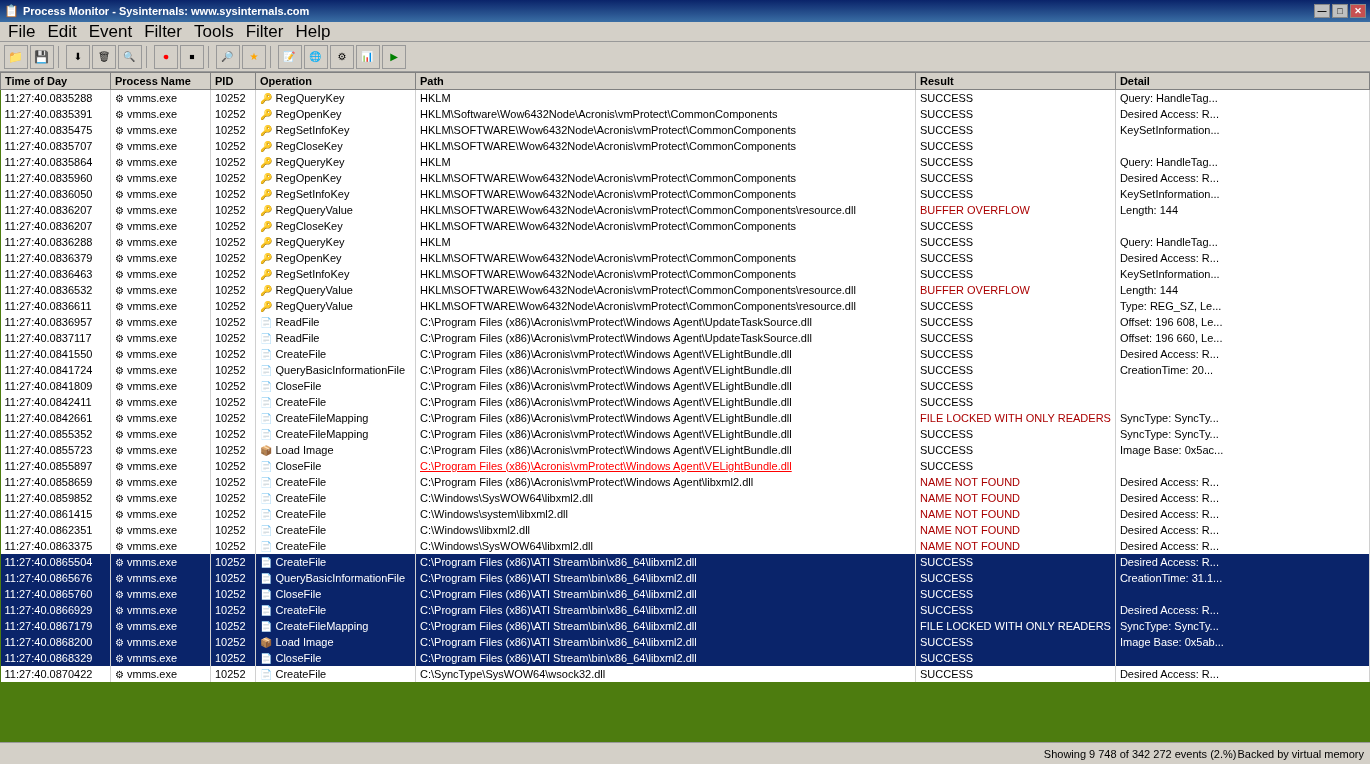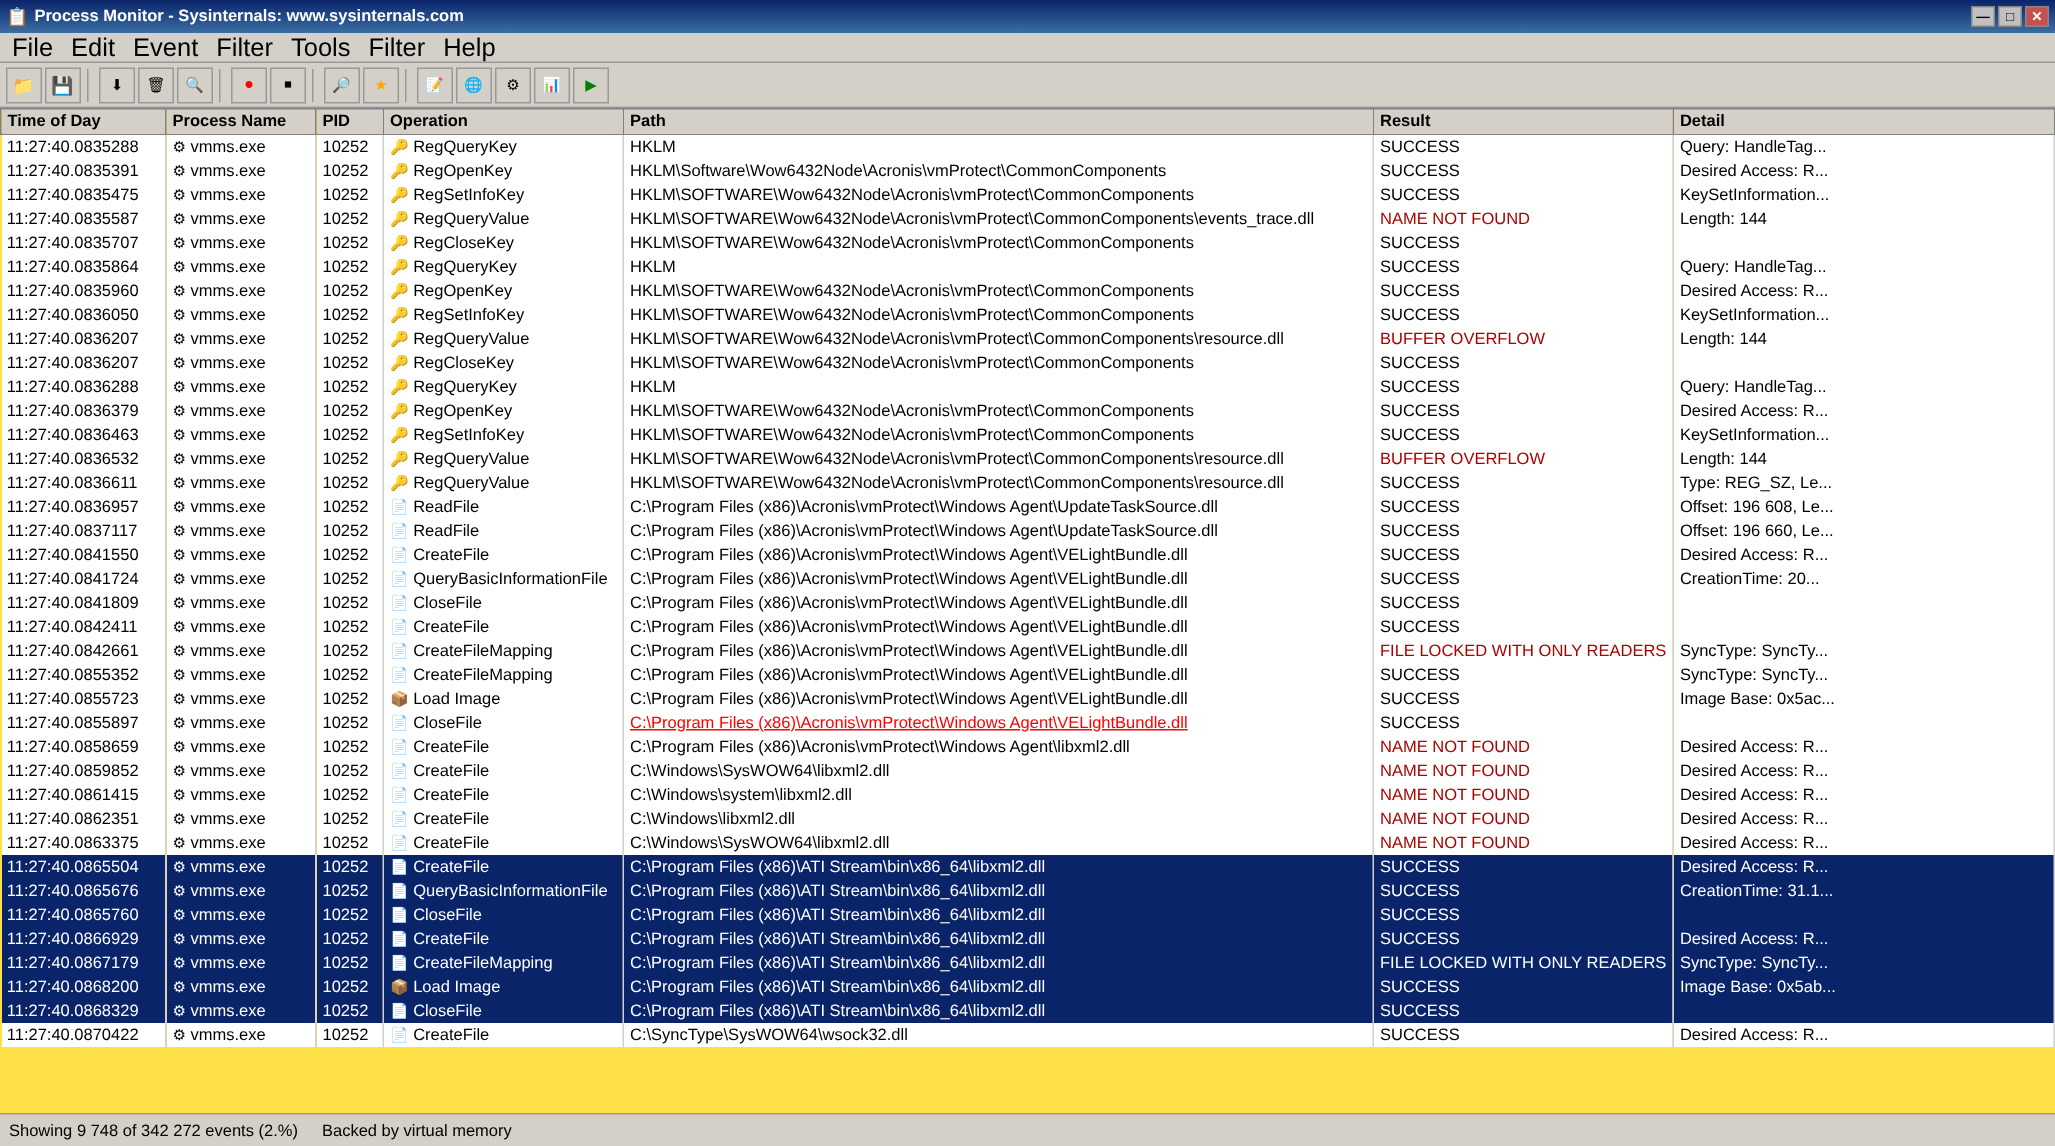--- a/index.html
+++ b/index.html
@@ -67,21 +67,21 @@
       border: 1px solid #999;
       display: flex; align-items: center; justify-content: center;
       cursor: pointer;
       font-size: 12px;
     }
     .toolbar-sep { width: 4px; height: 22px; border-left: 1px solid #999; margin: 0 2px; }
     
     #table-container {
       overflow: auto;
       height: calc(764px - 22px - 20px - 30px - 22px);
-      background: #fde047;
+      background: #4d7c0f;
     }
     table {
       width: 100%;
       border-collapse: collapse;
       font-size: 11px;
     }
     thead th {
       background: #d4d0c8;
       border: 1px solid #808080;
       padding: 2px 4px;
@@ -112,21 +112,22 @@
     }
     
     #status-bar {
       background: #d4d0c8;
       height: 22px;
       display: flex;
       align-items: center;
       padding: 0 6px;
       border-top: 1px solid #999;
       font-size: 11px;
-      gap: 16px;
+      gap: 1px;
+      justify-content: flex-end;
     }
   </style>
 </head>
 <body>
 
 <div id="title-bar">
   <span id="title-bar-icon">📋</span>
   <span>Process Monitor - Sysinternals: www.sysinternals.com</span>
   <div id="title-bar-controls">
     <div class="title-btn">—</div>
@@ -201,29 +202,20 @@
         <tr>
           <td>11:27:40.0835475</td>
           <td><span style="margin-right: 3px; font-size: 10px;">⚙</span>vmms.exe</td>
           <td>10252</td>
           <td><span style="margin-right: 3px; font-size: 10px;">🔑</span>RegSetInfoKey</td>
           <td>HKLM\SOFTWARE\Wow6432Node\Acronis\vmProtect\CommonComponents</td>
           <td>SUCCESS</td>
           <td>KeySetInformation...</td>
         </tr>
         <tr>
-          <td>11:27:40.0835587</td>
-          <td><span style="margin-right: 3px; font-size: 10px;">⚙</span>vmms.exe</td>
-          <td>10252</td>
-          <td><span style="margin-right: 3px; font-size: 10px;">🔑</span>RegQueryValue</td>
-          <td>HKLM\SOFTWARE\Wow6432Node\Acronis\vmProtect\CommonComponents\events_trace.dll</td>
-          <td style="color: rgb(170, 0, 0);">NAME NOT FOUND</td>
-          <td>Length: 144</td>
-        </tr>
-        <tr>
           <td>11:27:40.0835707</td>
           <td><span style="margin-right: 3px; font-size: 10px;">⚙</span>vmms.exe</td>
           <td>10252</td>
           <td><span style="margin-right: 3px; font-size: 10px;">🔑</span>RegCloseKey</td>
           <td>HKLM\SOFTWARE\Wow6432Node\Acronis\vmProtect\CommonComponents</td>
           <td>SUCCESS</td>
           <td></td>
         </tr>
         <tr>
           <td>11:27:40.0835864</td>

